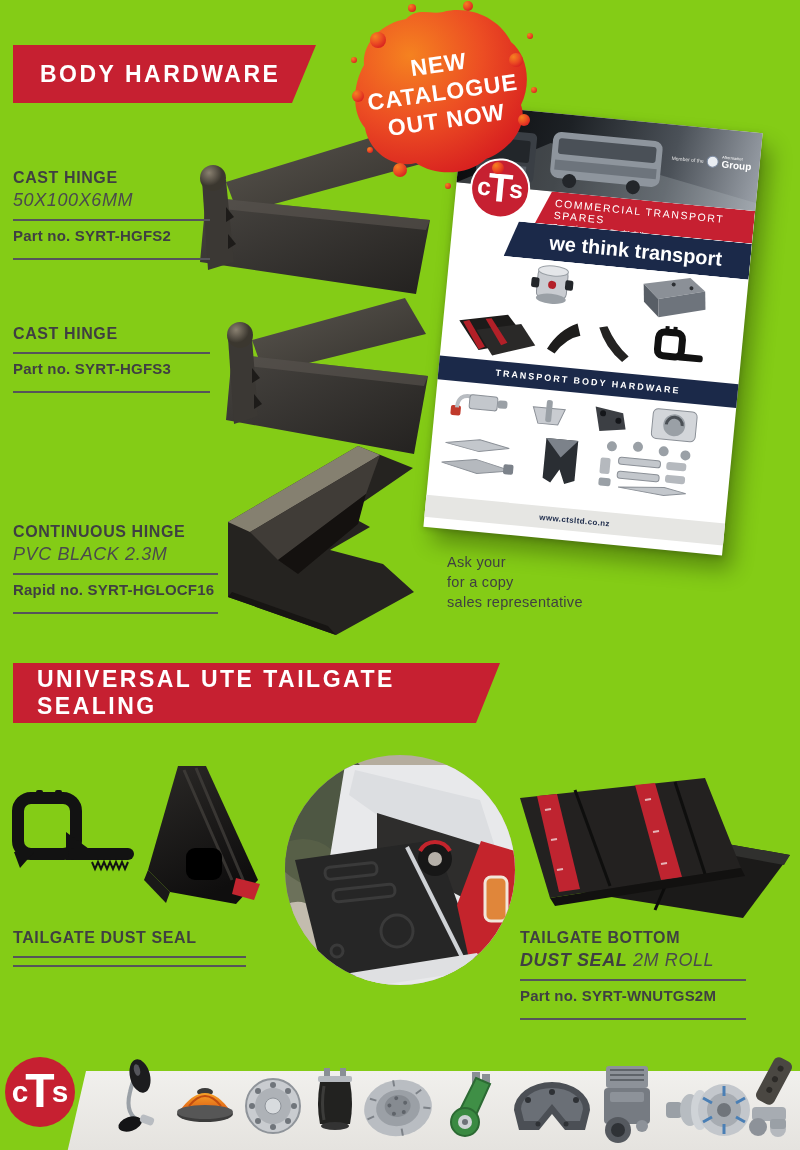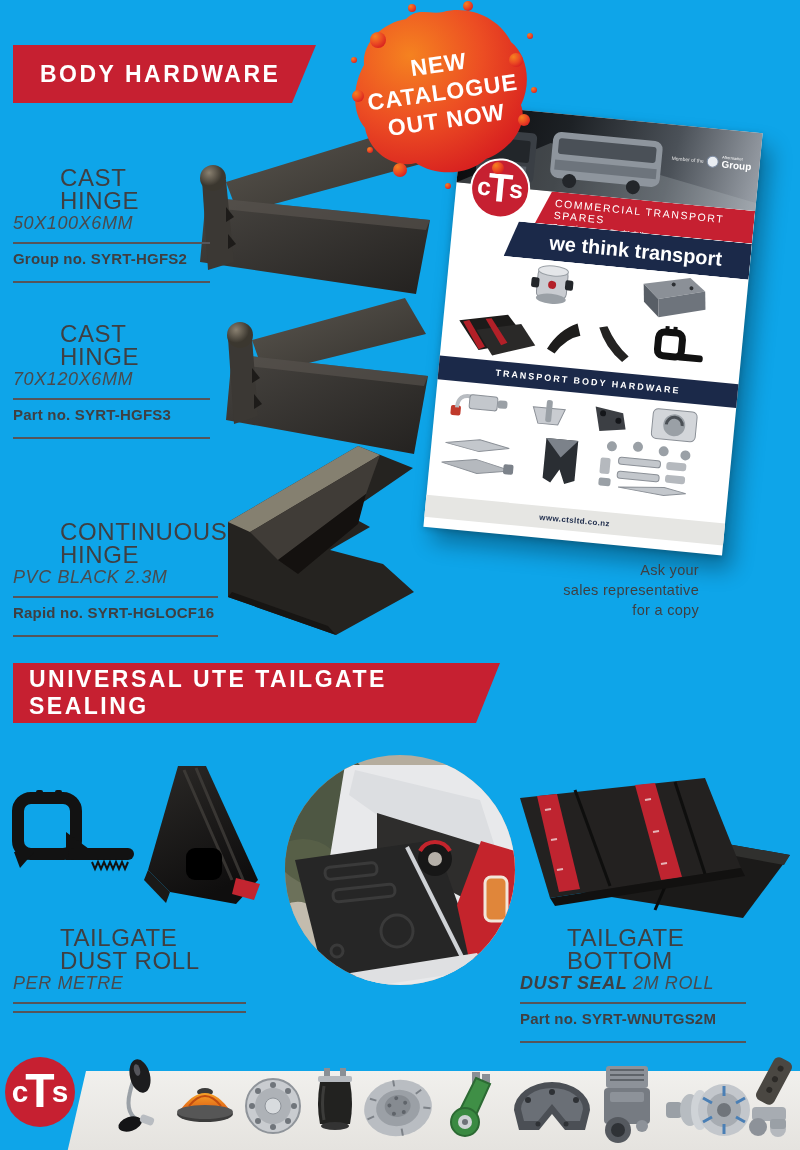--- a/index.html
+++ b/index.html
@@ -1,33 +1,33 @@
 <!DOCTYPE html>
 <html><head>
 <meta charset="utf-8">
 <style>
   * { box-sizing: border-box; margin: 0; padding: 0; }
   html,body { background:#fff; }
   .page {
     position: relative; width: 800px; height: 1150px;
-    background: #0ea5e9; overflow: hidden;
+    background: #84cc16; overflow: hidden;
     font-family: "Liberation Sans", sans-serif; color:#3F3F42;
   }
   
   .banner {
     position: absolute; background:#C62031; color:#fff; font-weight:bold;
     display:flex; align-items:center; letter-spacing:2.5px;
   }
   .banner.b1 { left:13px; top:45px; width:303px; height:58px; font-size:23px; padding-left:27px;
     clip-path: polygon(0 0, 100% 0, calc(100% - 24px) 100%, 0 100%); }
-  .banner.b2 { left:13px; top:663px; width:487px; height:60px; font-size:23px; padding-left:16px;
+  .banner.b2 { left:13px; top:663px; width:487px; height:60px; font-size:23px; padding-left:24px;
     clip-path: polygon(0 0, 100% 0, calc(100% - 24px) 100%, 0 100%); }
   
   .prod { position:absolute; }
-  .prod .t { font-size:24px; font-weight:normal; letter-spacing:.6px; line-height:23px; color:#3F3F42;margin-left:47px;}
+  .prod .t { font-size:16px; font-weight:bold; letter-spacing:.6px; line-height:23px; color:#3F3F42;}
   .prod .s { font-size:18px; font-weight:normal; letter-spacing:.6px; line-height:23px; color:#4A4A4D;font-style:italic;}
   .prod .s b { font-weight:bold; color:#3F3F42;}
   .prod .rule { border-top:2px solid #55555A; margin-top:7px; }
   .prod .p { font-size:15px; font-weight:bold; padding:6px 0 7px; letter-spacing:.2px;}
   .imgbox { position:absolute; }
   
   .cover {
     position:absolute; left:443px; top:118px; width:300px; height:424px;
     background:#fff; transform:rotate(5.5deg);
     box-shadow: 10px 14px 22px rgba(0,0,0,.32), 0 2px 6px rgba(0,0,0,.18);
@@ -56,22 +56,22 @@
   .cov-prod1 svg, .cov-prod2 svg { position:absolute; }
   .cov-url { position:absolute; left:0; top:392px; width:300px; height:22px; background:#E6E6E3;
     color:#1B2949; font-size:8px; font-weight:bold; display:flex; align-items:center; justify-content:center; letter-spacing:.4px;}
   
   .ctslogo { border-radius:50%; background:#C62031; color:#fff; display:flex; align-items:center; justify-content:center; font-weight:bold; }
   .ctslogo .lc, .ctslogo .ls { font-size:.62em; line-height:1; }
   .ctslogo .lt { font-size:1em; line-height:1; margin:0 -3px; position:relative; top:-1px; z-index:1;}
   .cov-logo { position:absolute; left:14px; top:50px; width:60px; height:60px; font-size:40px; border:2px solid #fff;}
   .foot-logo { position:absolute; left:5px; top:1057px; width:70px; height:70px; font-size:48px;}
   
-  .ask { position:absolute; left:499px; top:552px; width:200px; text-align:right;
-    font-size:14.5px; line-height:20px; color:#3F3F42; letter-spacing:.3px;margin-top:8px;}
+  .ask { position:absolute; left:447px; top:552px; width:200px; text-align:left;
+    font-size:14.5px; line-height:20px; color:#3F3F42; letter-spacing:.3px;}
   
   .circ { position:absolute; left:285px; top:755px; width:230px; height:230px; border-radius:50%; overflow:hidden; }
   
   .strip { position:absolute; left:86px; top:1071px; width:760px; height:79px;
     background:linear-gradient(#f1f0ed,#e5e3df); transform:skewX(-13deg); transform-origin:0 0;}
   .part-icon { position:absolute; }
 </style>
 </head>
 <body>
 
@@ -102,37 +102,36 @@
     <path d="M12,58 L36,58 L44,140 L18,148 Z" fill="#3b3834"></path>
     <polygon points="36,85 44,95 36,100" fill="#1d1b19"></polygon>
     <polygon points="38,112 46,122 38,127" fill="#1d1b19"></polygon>
     <circle cx="23" cy="56" r="13" fill="url(#ballg)"></circle>
   </svg>
 
   <div class="prod" style="left:13px;top:166px;width:197px">
     <div class="t">CAST HINGE</div>
     <div class="s">50X100X6MM</div>
     <div class="rule"></div>
-    <div class="p">Group no. SYRT-HGFS2</div>
+    <div class="p">Part no. SYRT-HGFS2</div>
     <div class="rule"></div>
   </div>
 
   <svg class="imgbox" style="left:200px;top:288px" width="240" height="170" viewBox="0 0 240 170">
     <polygon points="52,52 205,10 226,46 64,86" fill="url(#lg1)"></polygon>
     <polygon points="32,66 228,88 214,166 26,132" fill="url(#lg2)"></polygon>
     <polygon points="32,66 228,88 224,98 30,76" fill="#5e5a53" opacity=".55"></polygon>
     <path d="M28,50 L52,50 L58,128 L34,136 Z" fill="#3b3834"></path>
     <polygon points="52,80 60,90 52,95" fill="#1d1b19"></polygon>
     <polygon points="54,106 62,116 54,121" fill="#1d1b19"></polygon>
     <circle cx="40" cy="47" r="13" fill="url(#ballg)"></circle>
   </svg>
 
   <div class="prod" style="left:13px;top:322px;width:197px">
     <div class="t">CAST HINGE</div>
-    <div class="s">70X120X6MM</div>
     <div class="rule"></div>
     <div class="p">Part no. SYRT-HGFS3</div>
     <div class="rule"></div>
   </div>
 
   <svg class="imgbox" style="left:218px;top:432px" width="215" height="208" viewBox="0 0 215 208">
     <path d="M10,90 L140,14 L195,36 L128,82 L152,95 L112,118 L165,132 L196,160 L118,203 L10,165 Z" fill="#252320"></path>
     <polygon points="10,90 140,14 162,23 32,100" fill="#97907f" opacity=".85"></polygon>
     <polygon points="32,100 162,23 148,62 60,128" fill="#403c37"></polygon>
     <polygon points="60,128 148,62 140,92 80,142" fill="#14110f"></polygon>
@@ -289,22 +288,22 @@
     </g>
     <g transform="rotate(-8 95 95)" fill="#fff" font-family="Liberation Sans, sans-serif" font-weight="bold" text-anchor="middle" letter-spacing="1">
       <text x="95" y="72" font-size="23">NEW</text>
       <text x="95" y="100" font-size="23">CATALOGUE</text>
       <text x="95" y="128" font-size="23">OUT NOW</text>
     </g>
   </svg>
 
   <div class="ask">
     <div>Ask your</div>
+    <div>for a copy</div>
     <div>sales representative</div>
-    <div>for a copy</div>
   </div>
 
   <div class="banner b2">
     <span>UNIVERSAL UTE TAILGATE SEALING</span>
   </div>
 
   <svg class="imgbox" style="left:8px;top:788px" width="132" height="98" viewBox="0 0 132 98">
     <rect x="28" y="2" width="7" height="14" rx="2" fill="#121212"></rect>
     <rect x="47" y="2" width="7" height="14" rx="2" fill="#121212"></rect>
     <rect x="10" y="10" width="58" height="56" rx="13" fill="none" stroke="#121212" stroke-width="12"></rect>
@@ -361,22 +360,21 @@
     <polygon points="15,28 200,8 236,98 45,128" fill="#232120"></polygon>
     <line x1="70" y1="20" x2="105" y2="116" stroke="#0e0e0d" stroke-width="3"></line>
     <line x1="170" y1="12" x2="200" y2="104" stroke="#0e0e0d" stroke-width="3"></line>
     <polygon points="32,26 52,24 75,119 54,122" fill="#BF2430"></polygon>
     <polygon points="130,15 150,13 177,107 156,110" fill="#BF2430"></polygon>
     <path d="M40,40 L46,39 M46,70 L52,69 M52,100 L58,99 M140,30 L146,29 M148,62 L154,61 M156,94 L162,93" stroke="#f0d9d9" stroke-width="2" opacity=".8"></path>
     <polygon points="45,128 236,98 240,106 50,136" fill="#121110"></polygon>
   </svg>
 
   <div class="prod" style="left:13px;top:926px;width:233px">
-    <div class="t">TAILGATE DUST ROLL</div>
-    <div class="s">PER METRE</div>
+    <div class="t">TAILGATE DUST SEAL</div>
     <div class="rule"></div>
     <div class="rule"></div>
   </div>
 
   <div class="prod" style="left:520px;top:926px;width:226px">
     <div class="t">TAILGATE BOTTOM</div>
     <div class="s">
       <b>DUST SEAL</b><span> 2M ROLL</span>
     </div>
     <div class="rule"></div>

